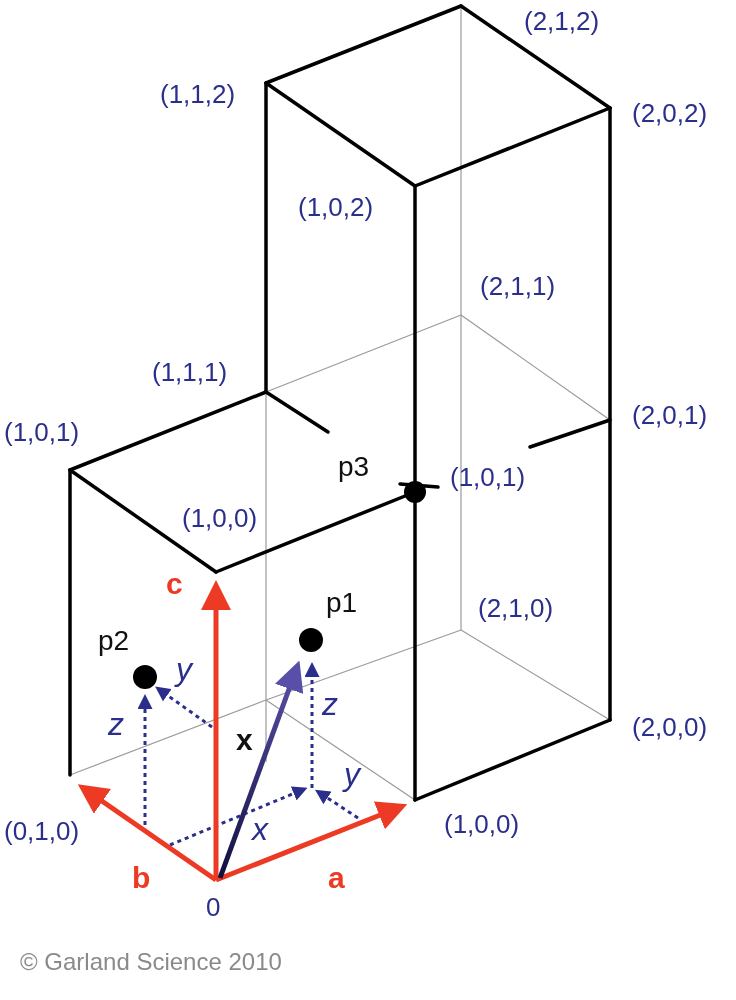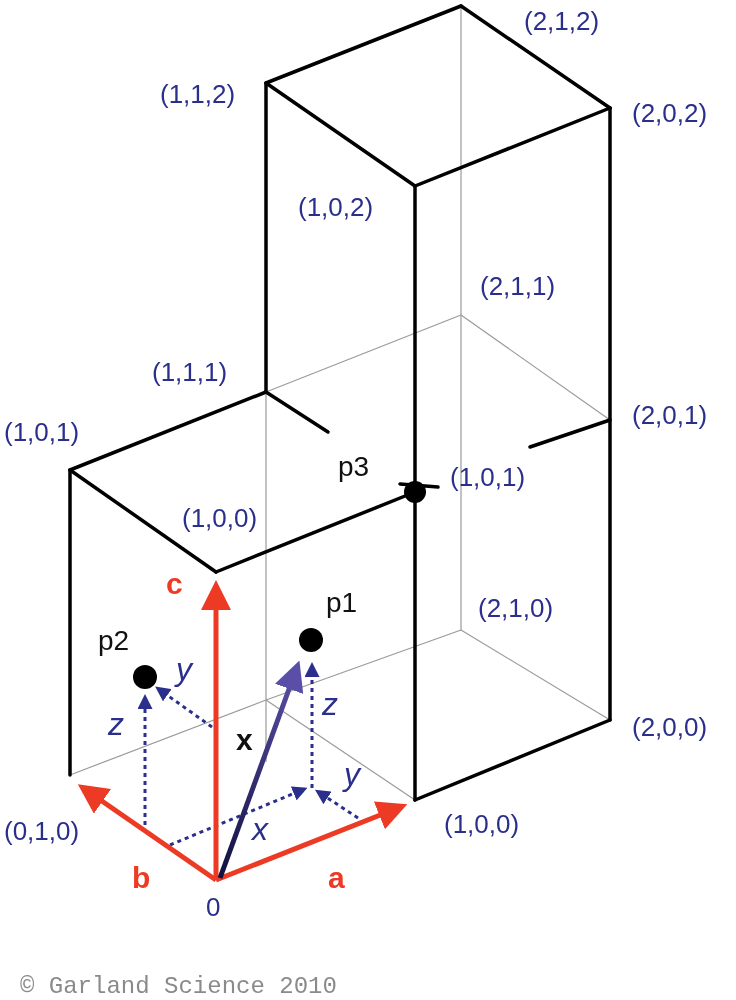--- a/index.html
+++ b/index.html
@@ -3,21 +3,21 @@
 <meta charset="utf-8">
 <style>
   html, body { margin: 0; padding: 0; background: #ffffff; }
   body { width: 736px; height: 1000px; position: relative; overflow: hidden; font-family: "Liberation Sans", sans-serif; }
   svg { position: absolute; left: 0; top: 0; }
   .coord { fill: #2b2f8c; font-family: "Liberation Sans", sans-serif; font-size: 26px; }
   .vec { fill: #ec3a24; font-family: "Liberation Sans", sans-serif; font-size: 30px; font-weight: bold; }
   .pt { fill: #111111; font-family: "Liberation Sans", sans-serif; font-size: 28px; }
   .comp { fill: #2b2f8c; font-family: "Liberation Sans", sans-serif; font-size: 32px; font-style: italic; }
   .xlab { fill: #111111; font-family: "Liberation Sans", sans-serif; font-size: 30px; font-weight: bold; }
-  .copy { position: absolute; left: 20px; top: 948px; font-family: Liberation Mono, monospace; font-size: 24px; color: #8a8a8a; margin-top: 25px; }
+  .copy { position: absolute; left: 20px; top: 948px; font-family: Liberation Sans, sans-serif; font-size: 24px; color: #8a8a8a; }
 </style>
 </head>
 <body>
 
 <svg width="736" height="1000" viewBox="0 0 736 1000">
   <defs>
     <marker id="redArrow" markerWidth="6" markerHeight="6" refX="4" refY="3" orient="auto" markerUnits="strokeWidth">
       <path d="M0,0 L6,3 L0,6 z" fill="#ec3a24"></path>
     </marker>
     <marker id="blueArrow" markerWidth="6" markerHeight="6" refX="4" refY="3" orient="auto" markerUnits="strokeWidth">

